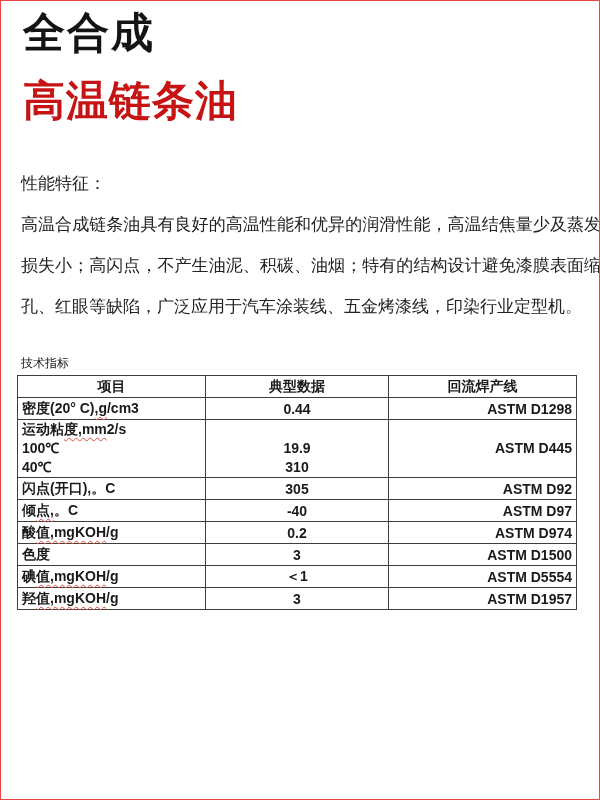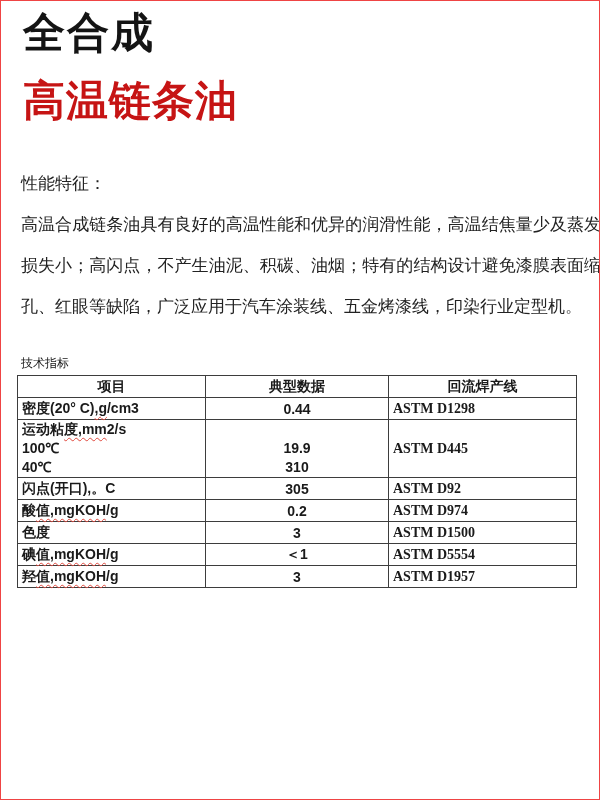--- a/index.html
+++ b/index.html
@@ -58,21 +58,21 @@
   }
   table.spec th, table.spec td {
     border:1.5px solid #3d3d3d;
     padding:0 4px;
     height:21px;
     vertical-align:middle;
   }
   table.spec th { text-align:center; font-weight:700; }
   td.c-item  { text-align:left; padding-left:6px; }
   td.c-value { text-align:center; }
-  td.c-method{ text-align:left; font-family:Liberation Serif, serif; }
+  td.c-method{ text-align:right; font-family:Liberation Sans, sans-serif; }
   .col-item  { width:188px; }
   .col-value { width:183px; }
   .col-method{ width:auto; }
   .ln { height:19px; line-height:19px; white-space:nowrap; overflow:visible; }
   .sp {
     text-decoration-line:underline;
     text-decoration-style:wavy;
     text-decoration-color:#e04a3f;
     text-decoration-thickness:1px;
     text-underline-offset:3px;
@@ -127,20 +127,25 @@
             <div class="ln">ASTM D445</div>
             <div class="ln">&nbsp;</div>
           </td>
         </tr>
         <tr>
           <td class="c-item"><span>闪点(开口),。C</span></td>
           <td class="c-value">305</td>
           <td class="c-method">ASTM D92</td>
         </tr>
         <tr>
+          <td class="c-item"><span>倾</span><span class="sp">点,</span><span>。C</span></td>
+          <td class="c-value">-40</td>
+          <td class="c-method">ASTM D97</td>
+        </tr>
+        <tr>
           <td class="c-item"><span>酸</span><span class="sp">值,mgKOH</span><span>/g</span></td>
           <td class="c-value">0.2</td>
           <td class="c-method">ASTM D974</td>
         </tr>
         <tr>
           <td class="c-item"><span>色度</span></td>
           <td class="c-value">3</td>
           <td class="c-method">ASTM D1500</td>
         </tr>
         <tr>

